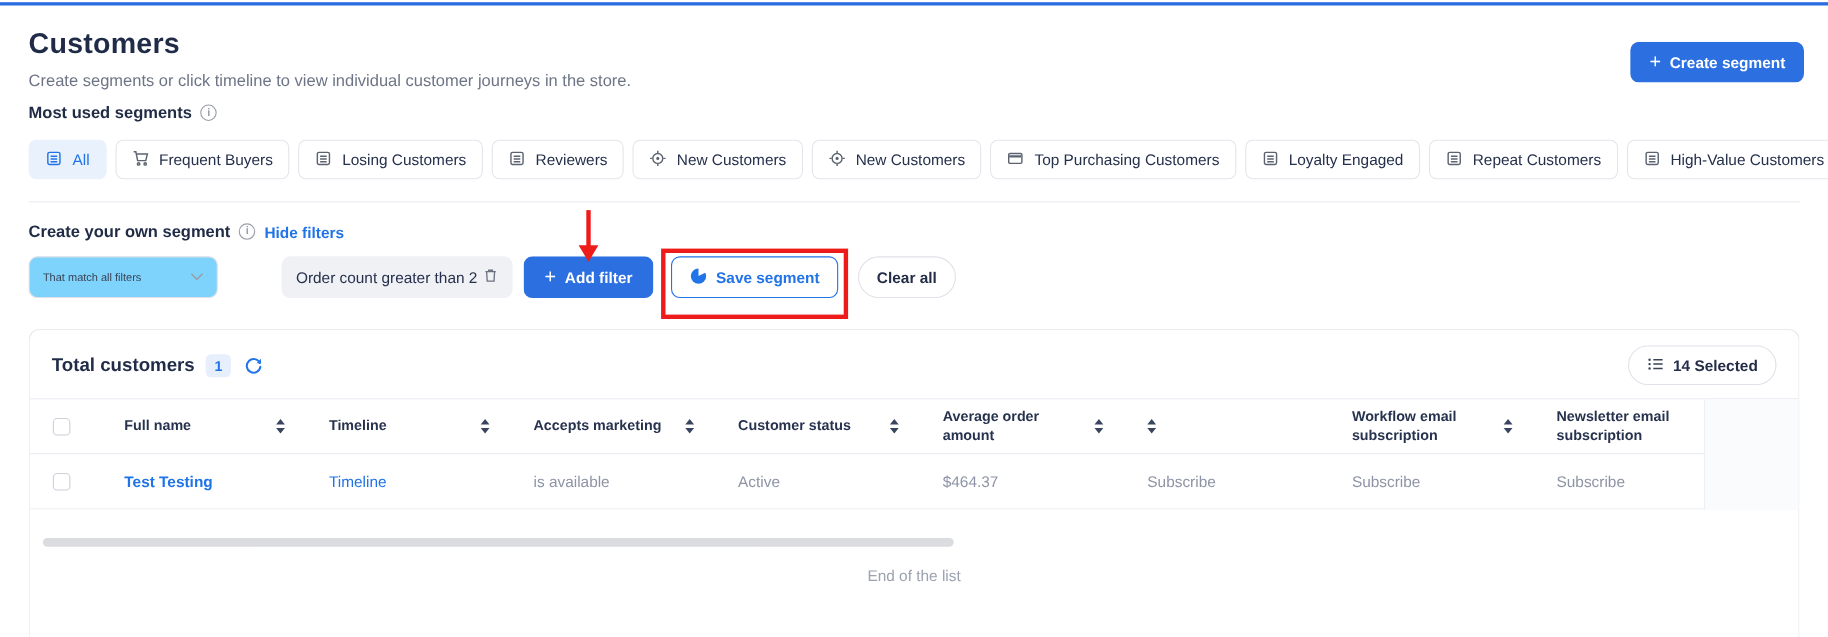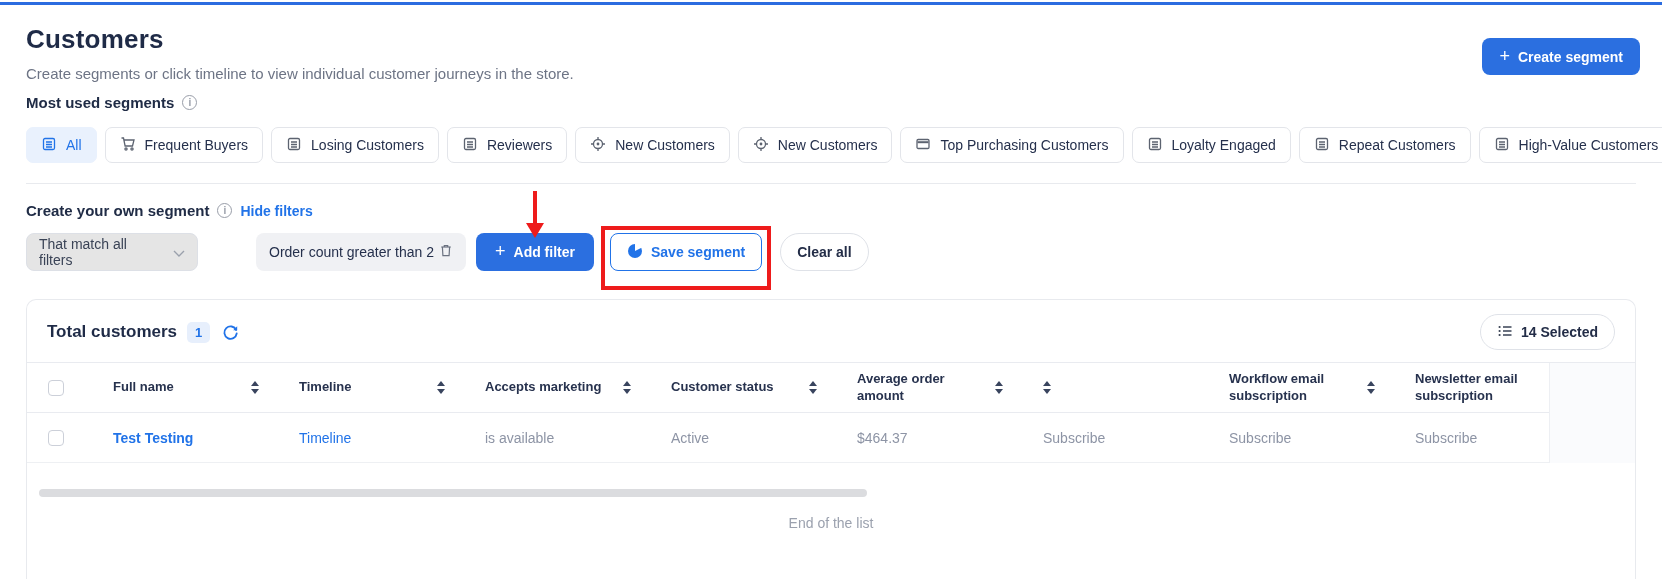--- a/index.html
+++ b/index.html
@@ -37,21 +37,21 @@
   .chip svg { flex:none; }
 
   .divider { margin-top:20px; border-top:1px solid #e8eaee; }
 
   
   .own-segment-head { display:flex; align-items:center; gap:8px; margin-top:18px; }
   .own-segment-head .hide-filters { font-size:14px; font-weight:600; color:#2173e8; cursor:pointer; }
   .controls-row { display:flex; align-items:center; gap:10px; margin-top:14px; }
   .match-select { display:inline-flex; align-items:center; justify-content:space-between; gap:14px;
                   width:172px; height:38px; padding:0 12px; border:1px solid #dde0e6; border-radius:8px;
-                  font-size:14px; color:#3a4356; background:#e5e5e5; cursor:pointer; }
+                  font-size:10px; color:#3a4356; background:#7dd3fc; cursor:pointer; }
   .filter-chip { display:inline-flex; align-items:center; gap:5px; height:38px; padding:2px 13px;
                  background:#f0f1f4; border-radius:8px; font-size:14px; color:#25304c;margin-left:48px; }
   .filter-chip svg { cursor:pointer; }
 
   .af-wrap { position:relative; }
   .add-filter { height:38px; padding:0 18px; }
   .arrow-line { position:absolute; left:calc(50% - 2px); top:-42px; width:4px; height:33px;
                 background:#ee1b1b; }
   .arrow-head { position:absolute; left:calc(50% - 9px); top:-10px; width:0; height:0;
                 border-left:9px solid transparent; border-right:9px solid transparent;

